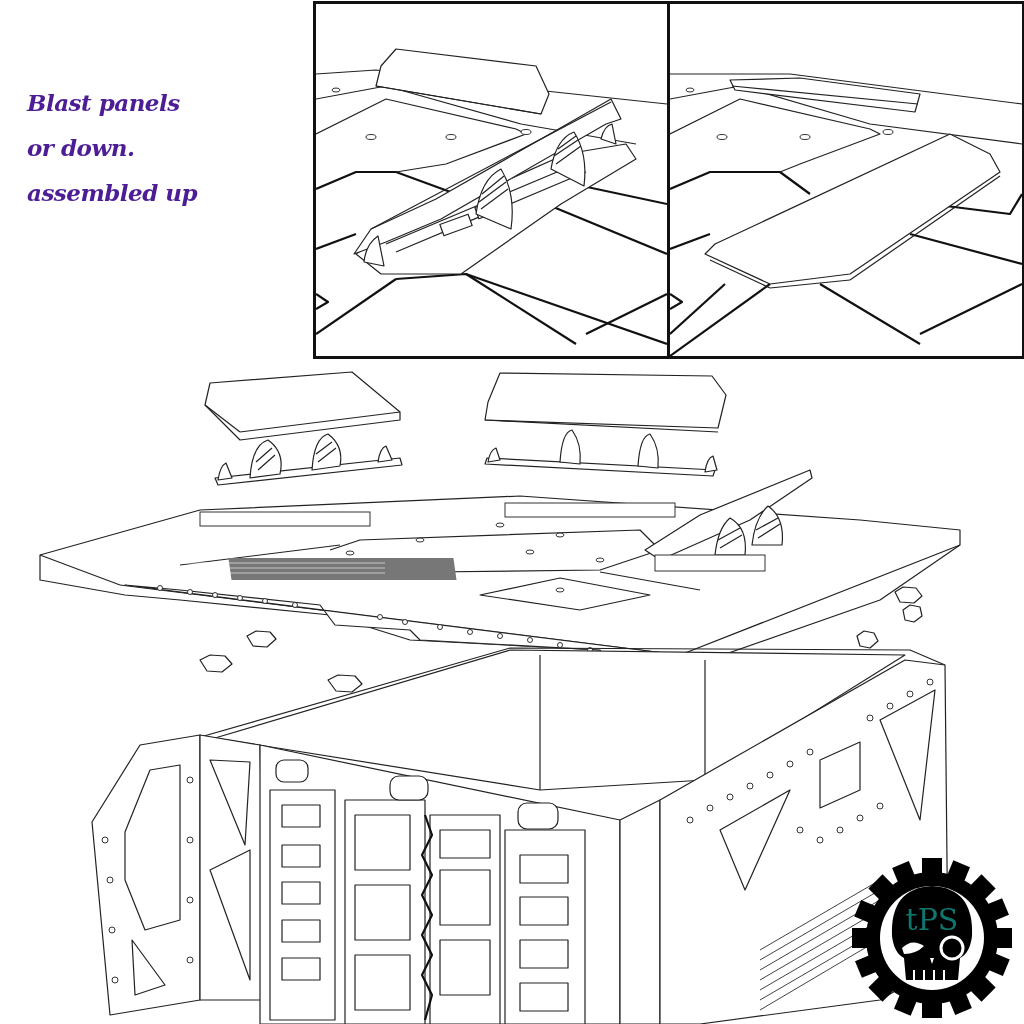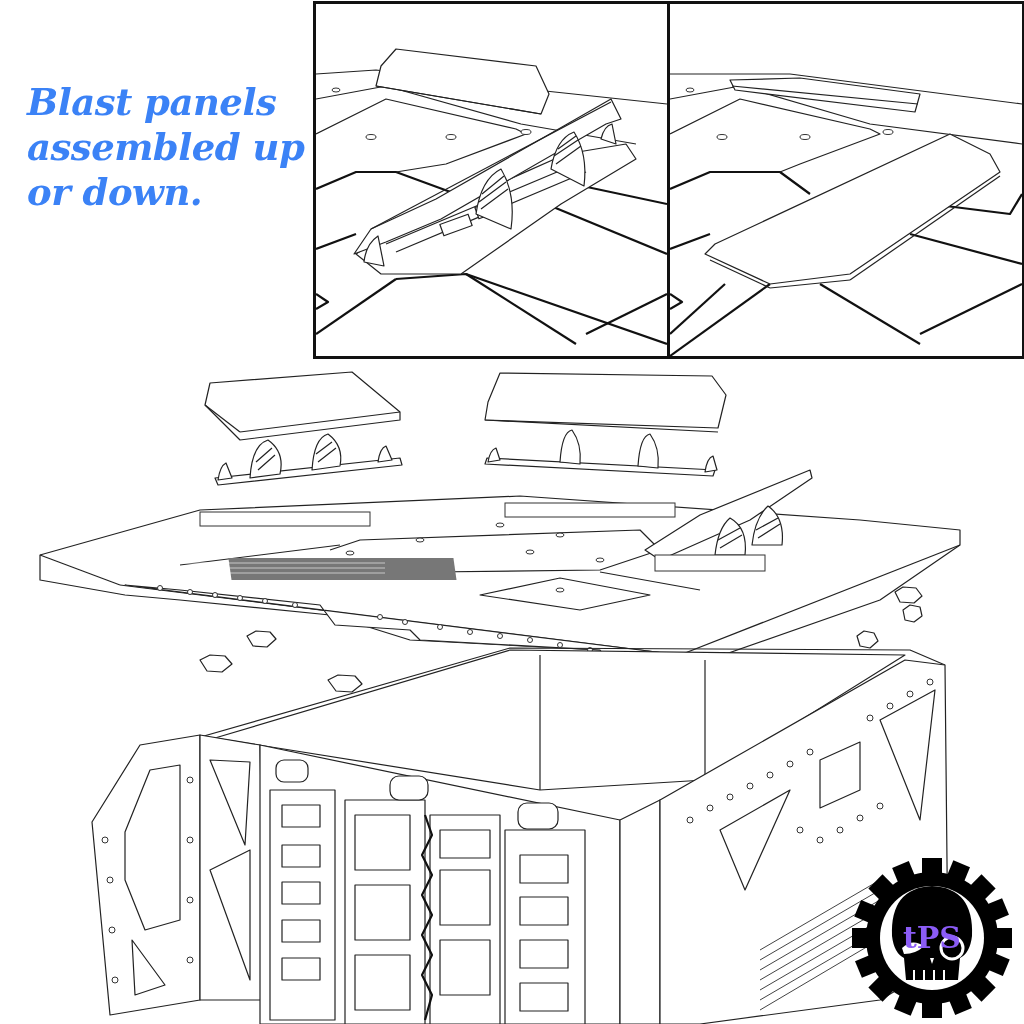--- a/index.html
+++ b/index.html
@@ -1,44 +1,44 @@
 <!DOCTYPE html>
 <html><head>
 <meta charset="utf-8">
 <style>
   html, body { margin:0; padding:0; background:#ffffff; }
   body { width:1024px; height:1024px; position:relative; overflow:hidden;
          font-family:"DejaVu Serif", serif; }
   .caption { position:absolute; left:27px; top:80px; width:280px;
              font-family:"DejaVu Serif", serif; font-style:italic; font-weight:bold;
-             font-size:37px; line-height:45px; color:#3b82f6; letter-spacing:-0.5px; }
+             font-size:23px; line-height:45px; color:#4c1d95; letter-spacing:-0.5px; }
   .caption span { display:block; white-space:nowrap; }
   .frame { position:absolute; left:313px; top:1px; width:706px; height:352px;
            border:3px solid #111; background:#fff; overflow:hidden; }
   .frame .divider { position:absolute; left:351px; top:0; width:3px; height:100%; background:#111; }
   .inset { position:absolute; top:0; height:100%; }
   .inset-left { left:0; width:351px; }
   .inset-right { left:354px; width:352px; }
   svg { display:block; }
   .main-art { position:absolute; left:0; top:360px; width:1024px; height:664px; }
   .logo { position:absolute; left:852px; top:858px; width:160px; height:160px; }
   .logo-text { position:absolute; left:0; top:44px; width:160px; text-align:center;
-               font-family:"DejaVu Serif", serif; font-size:30px; color:#8b5cf6; font-weight:bold;margin-top:18px; }
+               font-family:"DejaVu Serif", serif; font-size:30px; color:#0f766e; font-weight:normal; }
   .ln { fill:none; stroke:#222; stroke-width:1.2; stroke-linejoin:round; }
   .lnb { fill:none; stroke:#111; stroke-width:2.2; stroke-linejoin:round; }
   .fw { fill:#fff; stroke:#222; stroke-width:1.2; stroke-linejoin:round; }
   .dot { fill:#fff; stroke:#333; stroke-width:1; }
 </style>
 </head>
 <body>
 
 <div class="caption">
   <span>Blast panels</span>
+  <span>or down.</span>
   <span>assembled up</span>
-  <span>or down.</span>
 </div>
 
 <div class="frame">
   <div class="inset inset-left">
     <svg width="351" height="352" viewBox="0 0 351 352">
 
       <polyline class="ln" points="0,70 60,66 220,86 351,100"></polyline>
       <polyline class="ln" points="0,95 70,82 205,120 320,140"></polyline>
       <polyline class="lnb" points="0,185 40,168 80,168 140,190 210,170 351,200"></polyline>
       <polyline class="ln" points="0,130 70,95 200,125 210,130 130,160 80,168"></polyline>

